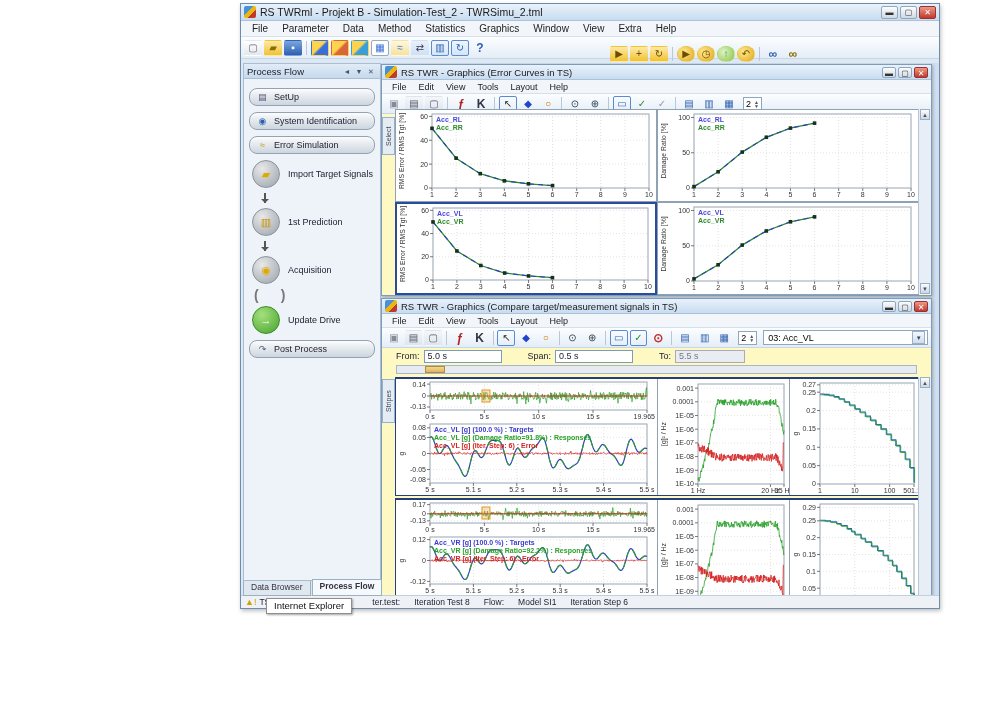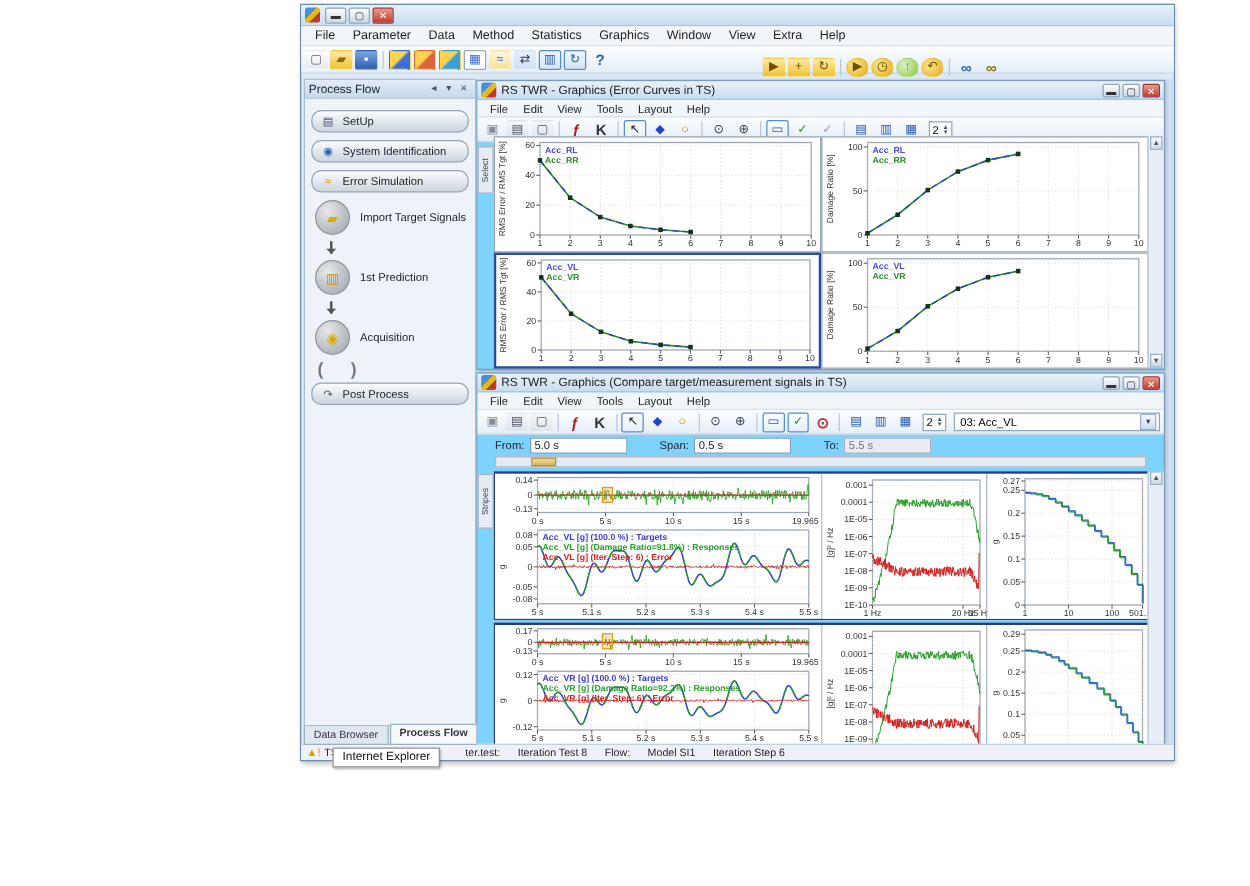--- a/index.html
+++ b/index.html
@@ -63,21 +63,21 @@
   .varrow{width:2px;height:10px;background:#555;position:relative;}
   .varrow:after{content:"";position:absolute;left:-3px;bottom:-4px;border:4px solid transparent;border-top-color:#555;}
   .looprow{height:16px;display:flex;align-items:center;margin-left:6px;gap:22px;
     color:#777;font-size:14px;font-weight:bold;}
   #pf-tabs{position:absolute;left:2px;top:577px;height:15px;display:flex;gap:1px;z-index:5;}
   .ptab{font-size:8.5px;padding:1px 7px;border:1px solid #9ab0c4;border-top:none;background:#dfe7ef;color:#334;}
   .ptab.active{background:#f6f9fc;font-weight:bold;border-top:1px solid #9ab0c4;margin-top:-2px;}
 
   
   #mdi{position:absolute;left:140px;top:59px;width:558px;height:533px;background:#cfdff0;overflow:hidden;}
-  .cw{position:absolute;left:0;width:551px;background:#7dd3fc;border:1px solid #7e9cba;
+  .cw{position:absolute;left:0;width:551px;background:#fef9c3;border:1px solid #7e9cba;
     box-shadow:1px 1px 3px rgba(0,0,0,.25);}
   .cw .tb{height:15px;}
   .cw .tb .ttl{font-size:9.5px;}
   .cw .menubar{height:14px;}
   .cw .menubar span{font-size:9px;padding:0 6px;}
   .cw .toolrow{left:0;right:0;height:20px;}
   .sidetab{position:absolute;left:0;width:13px;border:1px solid #9ab0c4;background:#e4ecf4;
     font-size:7px;color:#445;writing-mode:vertical-rl;transform:rotate(180deg);
     display:flex;align-items:center;justify-content:center;}
   .vsb{position:absolute;right:0;width:13px;background:#e8eef5;border-left:1px solid #b5c5d5;}
@@ -122,20 +122,21 @@
 </style>
 </head>
 <body>
 
 <div id="stage">
 
 
   <div id="mw">
     <div class="tb" style="top:0">
       <div class="appico"></div>
+      <div class="ttl">RS TWRml - Projekt B - Simulation-Test_2 - TWRSimu_2.tml</div>
       <div class="winbtns">
         <div class="wbtn">▬</div>
         <div class="wbtn">▢</div>
         <div class="wbtn close">✕</div>
       </div>
     </div>
     <div class="menubar" style="top:17px">
         <span>File</span>
         <span>Parameter</span>
         <span>Data</span>
@@ -211,20 +212,24 @@
           <div class="arrowrow">
             <div class="varrow"></div>
           </div>
           <div class="steprow">
             <span class="cir" style="color:#e0a800">◉</span>
             <span>Acquisition</span>
           </div>
           <div class="looprow">
             <span>(</span>
             <span>)</span>
+          </div>
+          <div class="steprow">
+            <span class="cir green" style="color:#fff">→</span>
+            <span>Update Drive</span>
           </div>
           <div class="stepbar">
             <span class="mi" style="color:#557">↷</span>
             <span>Post Process</span>
           </div>
         </div>
     </div>
     <div id="pf-tabs">
         <span class="ptab">Data Browser</span>
         <span class="ptab active">Process Flow</span>

